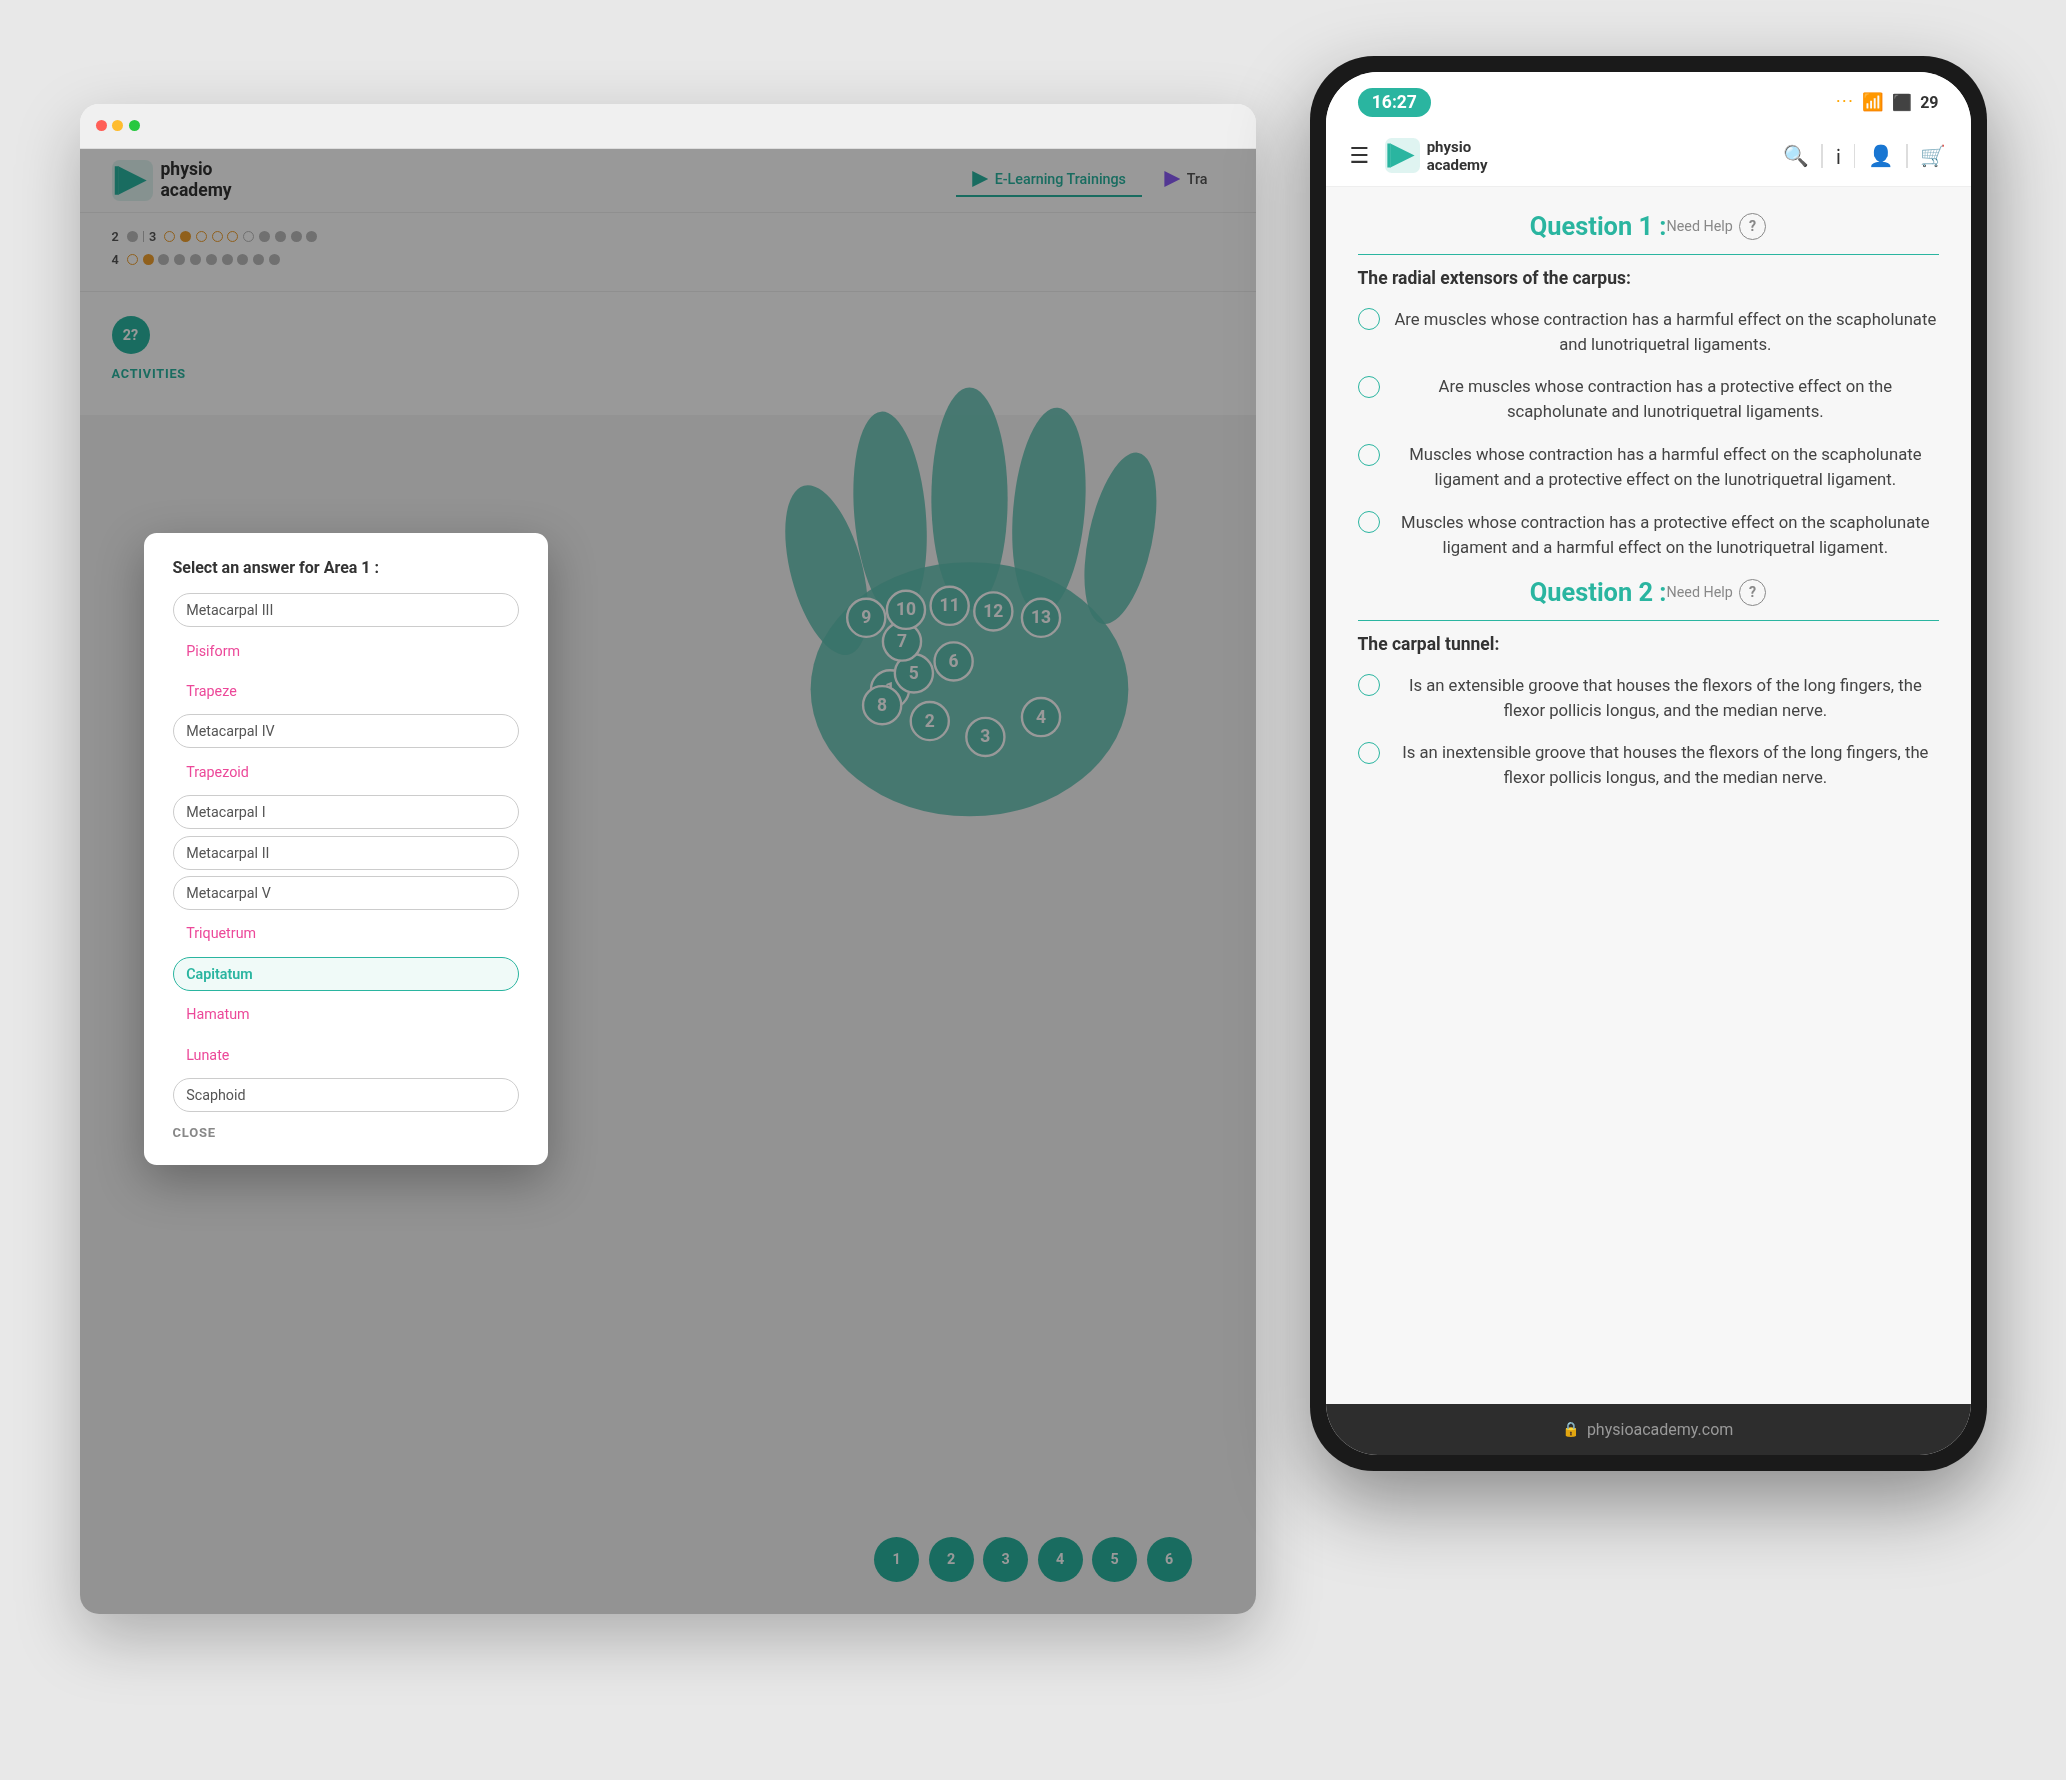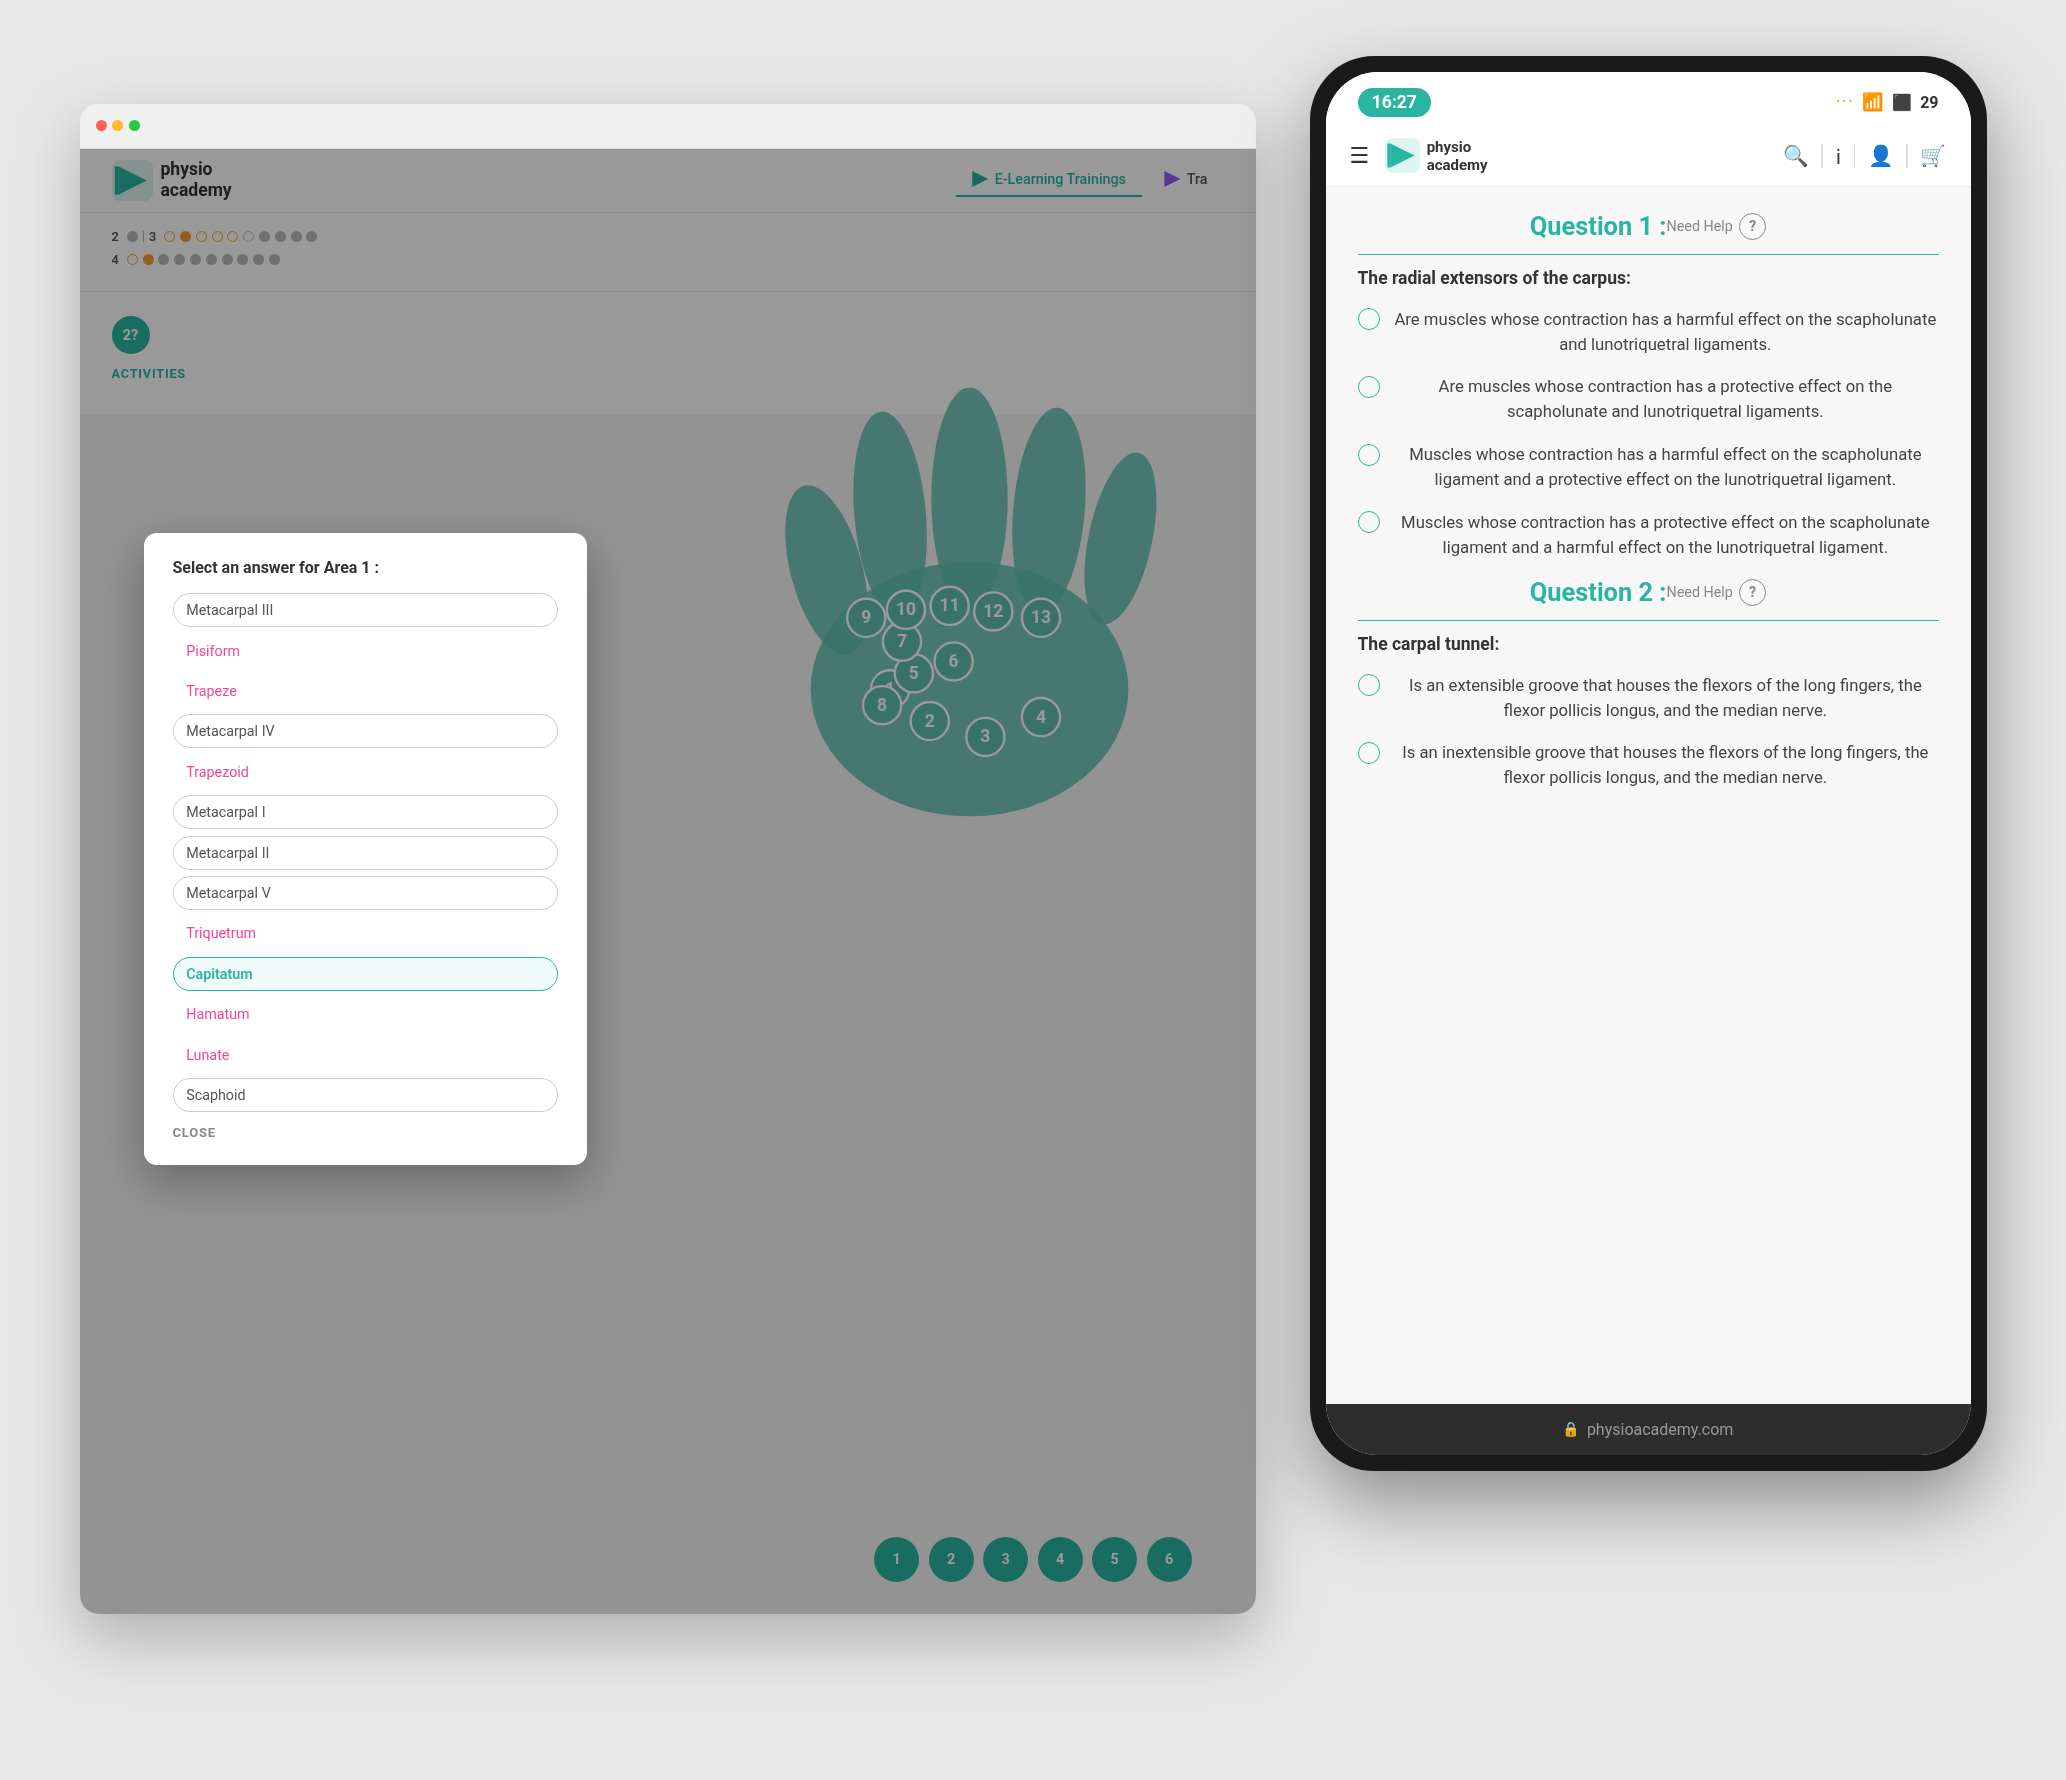--- a/index.html
+++ b/index.html
@@ -223,21 +223,21 @@
       align-items: center;
       justify-content: flex-start;
       padding-left: 64px;
       padding-top: 0;
     }
 
     .modal-box {
       background: white;
       border-radius: 12.7px;
       padding: 25.4px 29px;
-      width: 443px;
+      width: 404px;
       box-shadow: 0 16px 48px rgba(0,0,0,0.3);
       margin-top: -64px;
     }
 
     .modal-title {
       font-size: 16px;
       font-weight: 700;
       color: #333;
       margin-bottom: 16px;
     }

